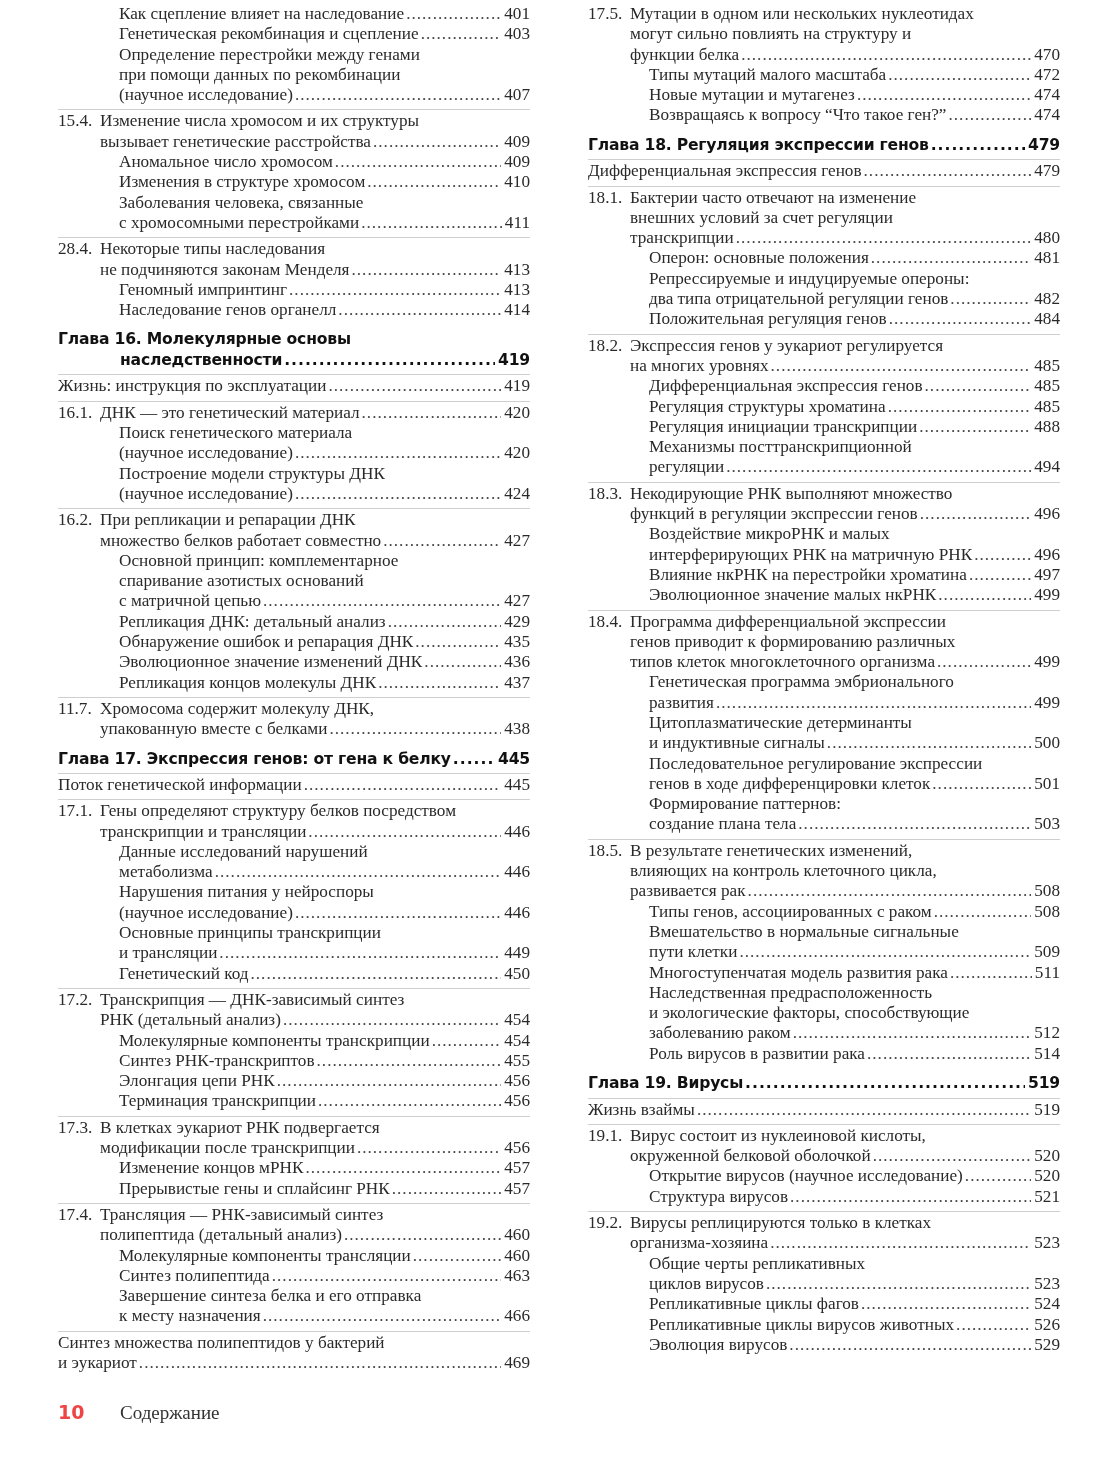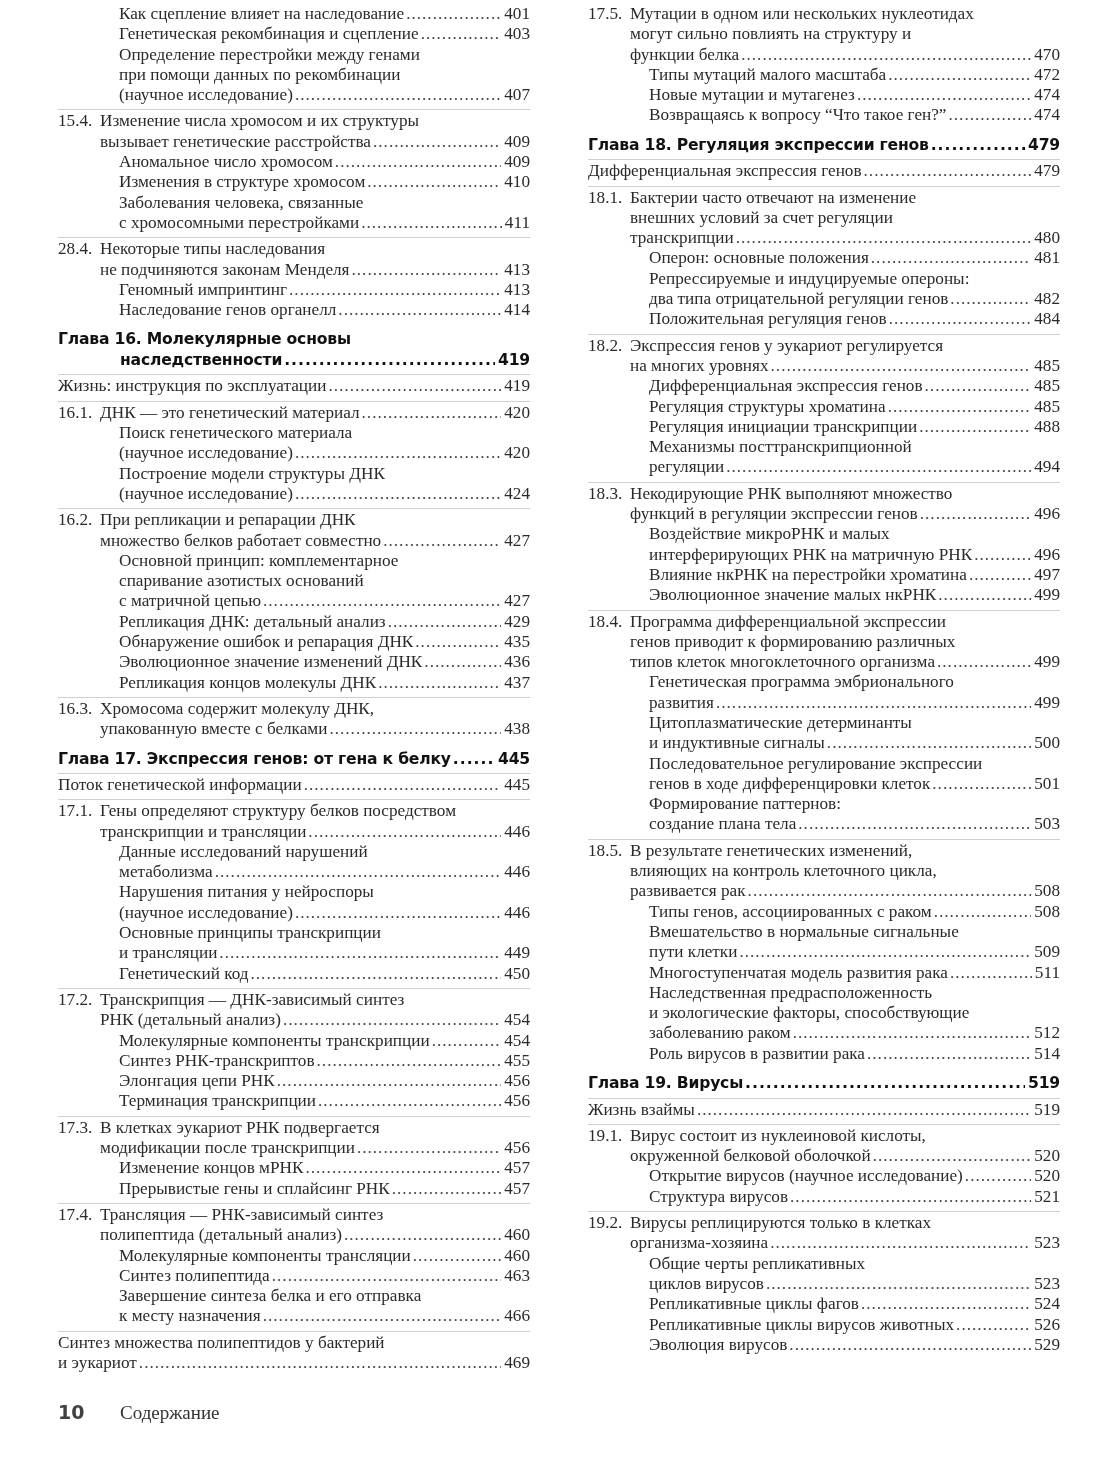--- a/index.html
+++ b/index.html
@@ -17,21 +17,21 @@
   .line { white-space: nowrap; }
   .lvl0 { padding-left: 0; }
   .lvl2 { padding-left: 61px; }
   .divider { border-top: 1px solid #cfcfcf; margin-top: 4px; padding-top: 1px; }
   .chapter { font-family: "DejaVu Sans", "Liberation Sans", sans-serif; font-weight: bold;
              font-size: 15.6px; line-height: 20.5px; color: #111; letter-spacing: -0.2px;
              margin-top: 9px; padding-top: 0; }
   .chapter .dots { color: #111; }
   .chapter .line2 { padding-left: 62px; }
   .footer { position: absolute; top: 1401px; left: 58px; display: flex; align-items: baseline; }
-  .footer .num { font-family: "DejaVu Sans", "Liberation Sans", sans-serif; font-weight: bold; font-size: 19px; color: #404040; width: 62px; }
+  .footer .num { font-family: "DejaVu Sans", "Liberation Sans", sans-serif; font-weight: bold; font-size: 19px; color: #ef4444; width: 62px; }
   .footer .label { font-family: "Liberation Serif", serif; font-size: 19px; color: #333; }
   .hang { display: flex; }
   .hang .sn { width: 42px; flex: none; white-space: nowrap; }
   .hang .body { flex: 1; min-width: 0; }
 </style>
 </head>
 <body>
 
 <div class="col col-left" id="col-left">
     <div class="entry lvl2">
@@ -198,21 +198,21 @@
       </div>
     </div>
     <div class="entry lvl2">
       <div class="row">
         <span class="txt">Репликация концов молекулы ДНК</span>
         <span class="dots"></span>
         <span class="pg">437</span>
       </div>
     </div>
     <div class="entry hang divider">
-      <span class="sn">16.3.</span>
+      <span class="sn">11.7.</span>
       <div class="body">
         <div class="line">Хромосома содержит молекулу ДНК,</div>
         <div class="row">
           <span class="txt">упакованную вместе с белками</span>
           <span class="dots"></span>
           <span class="pg">438</span>
         </div>
       </div>
     </div>
     <div class="entry chapter">

